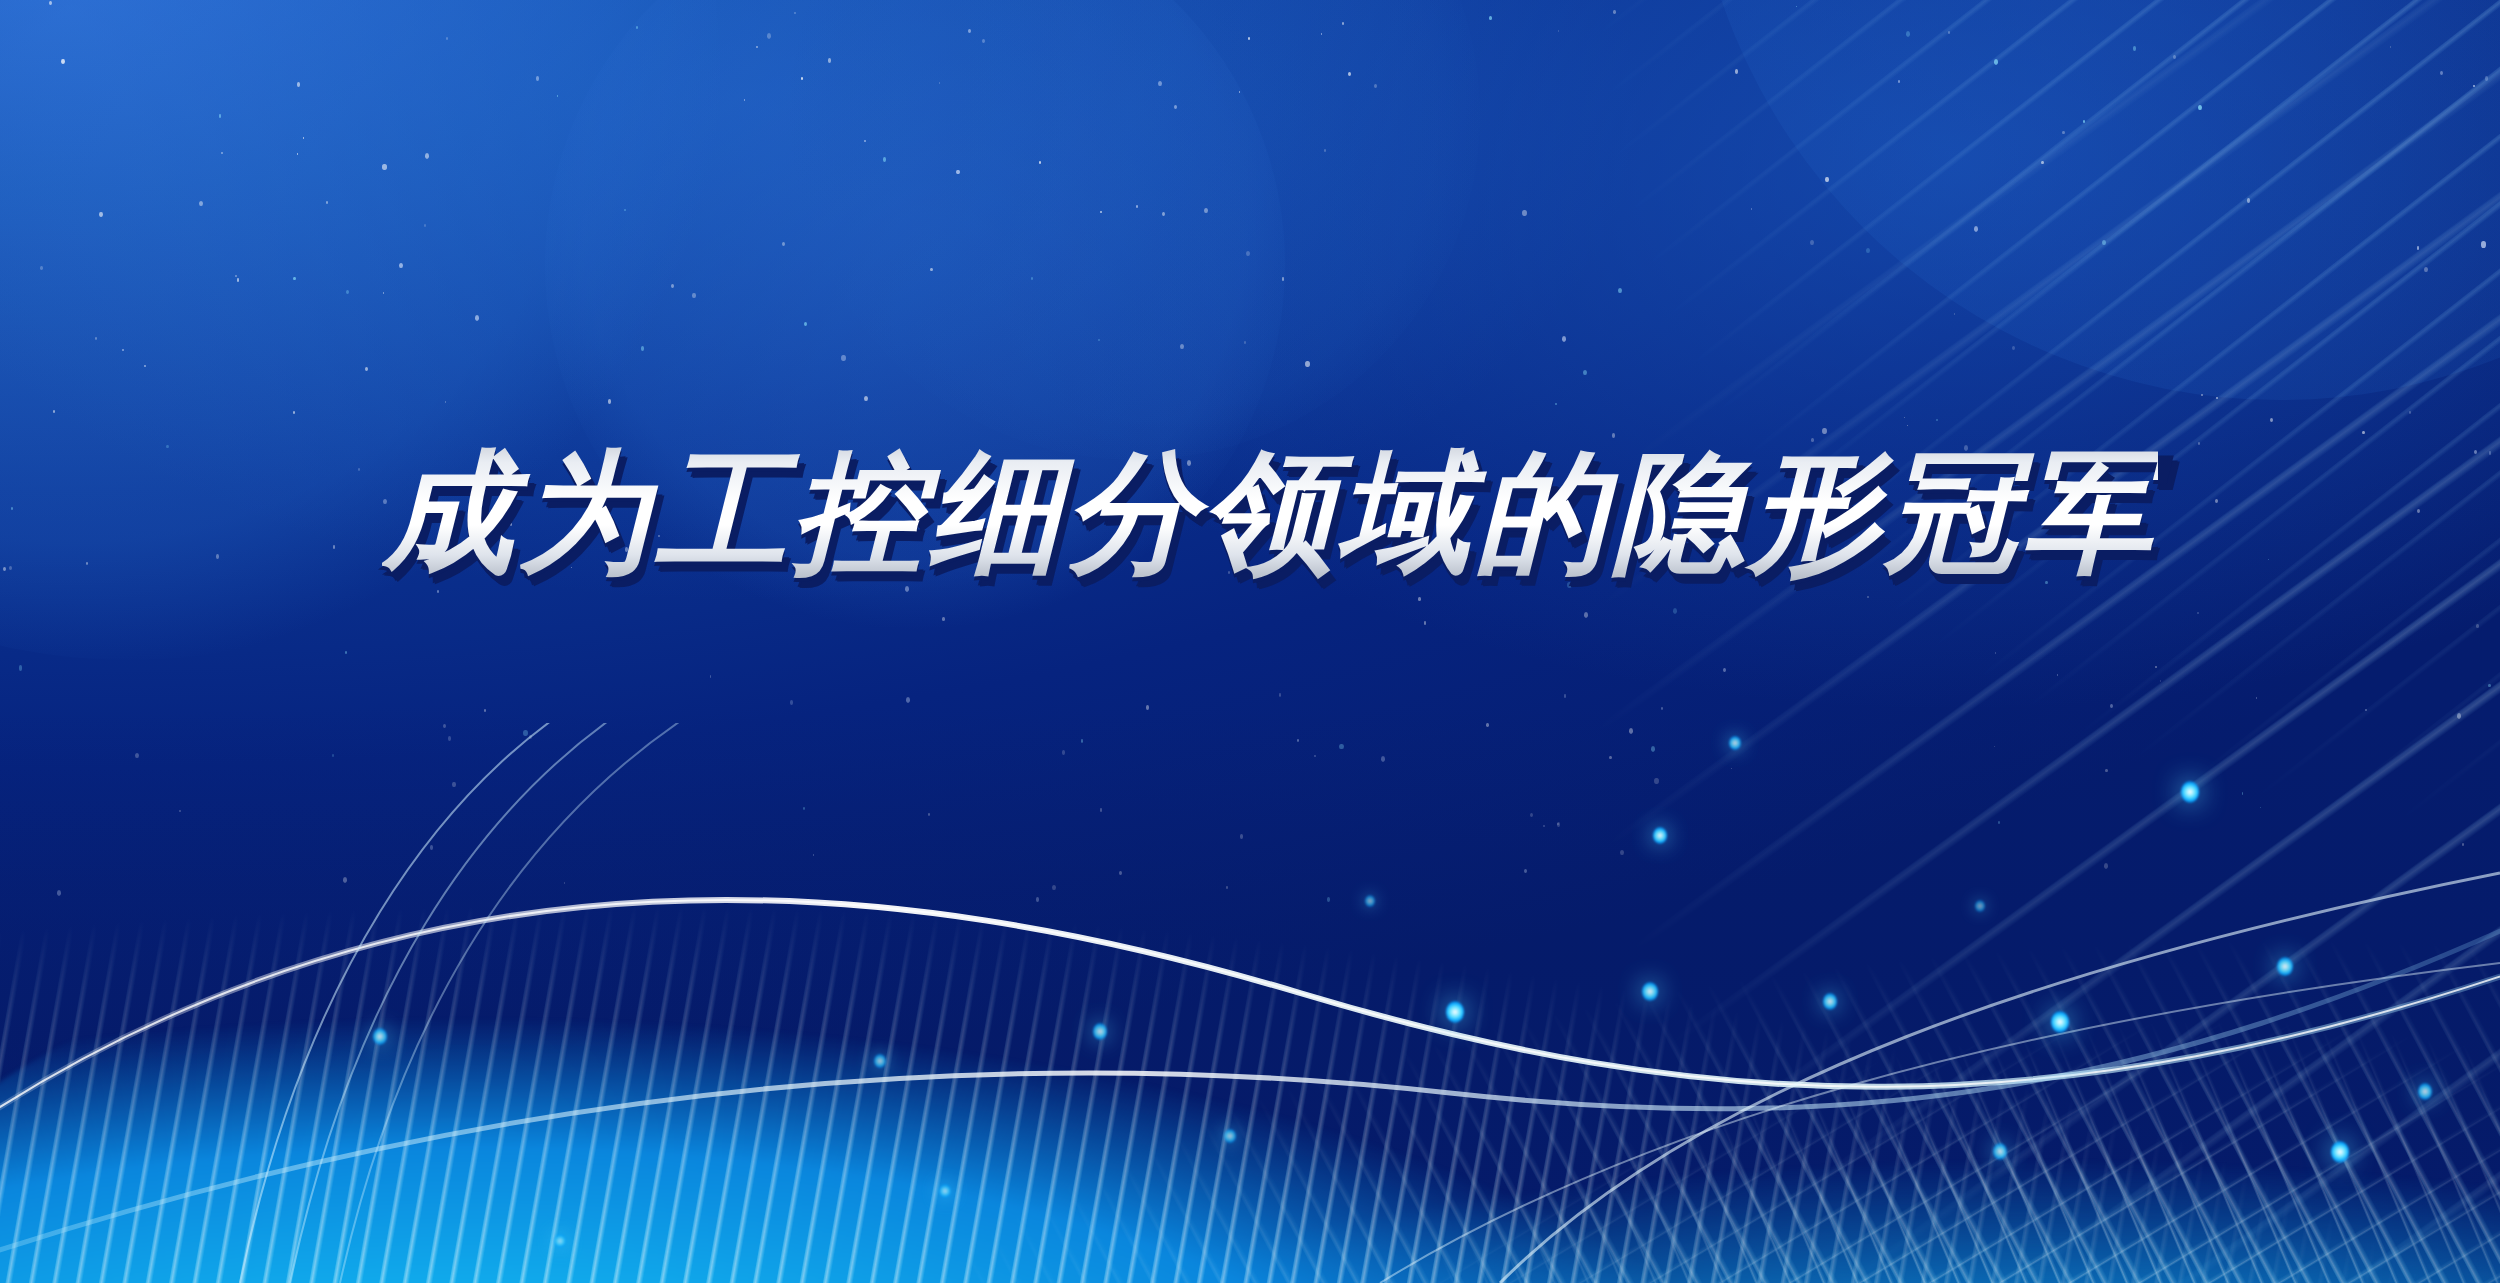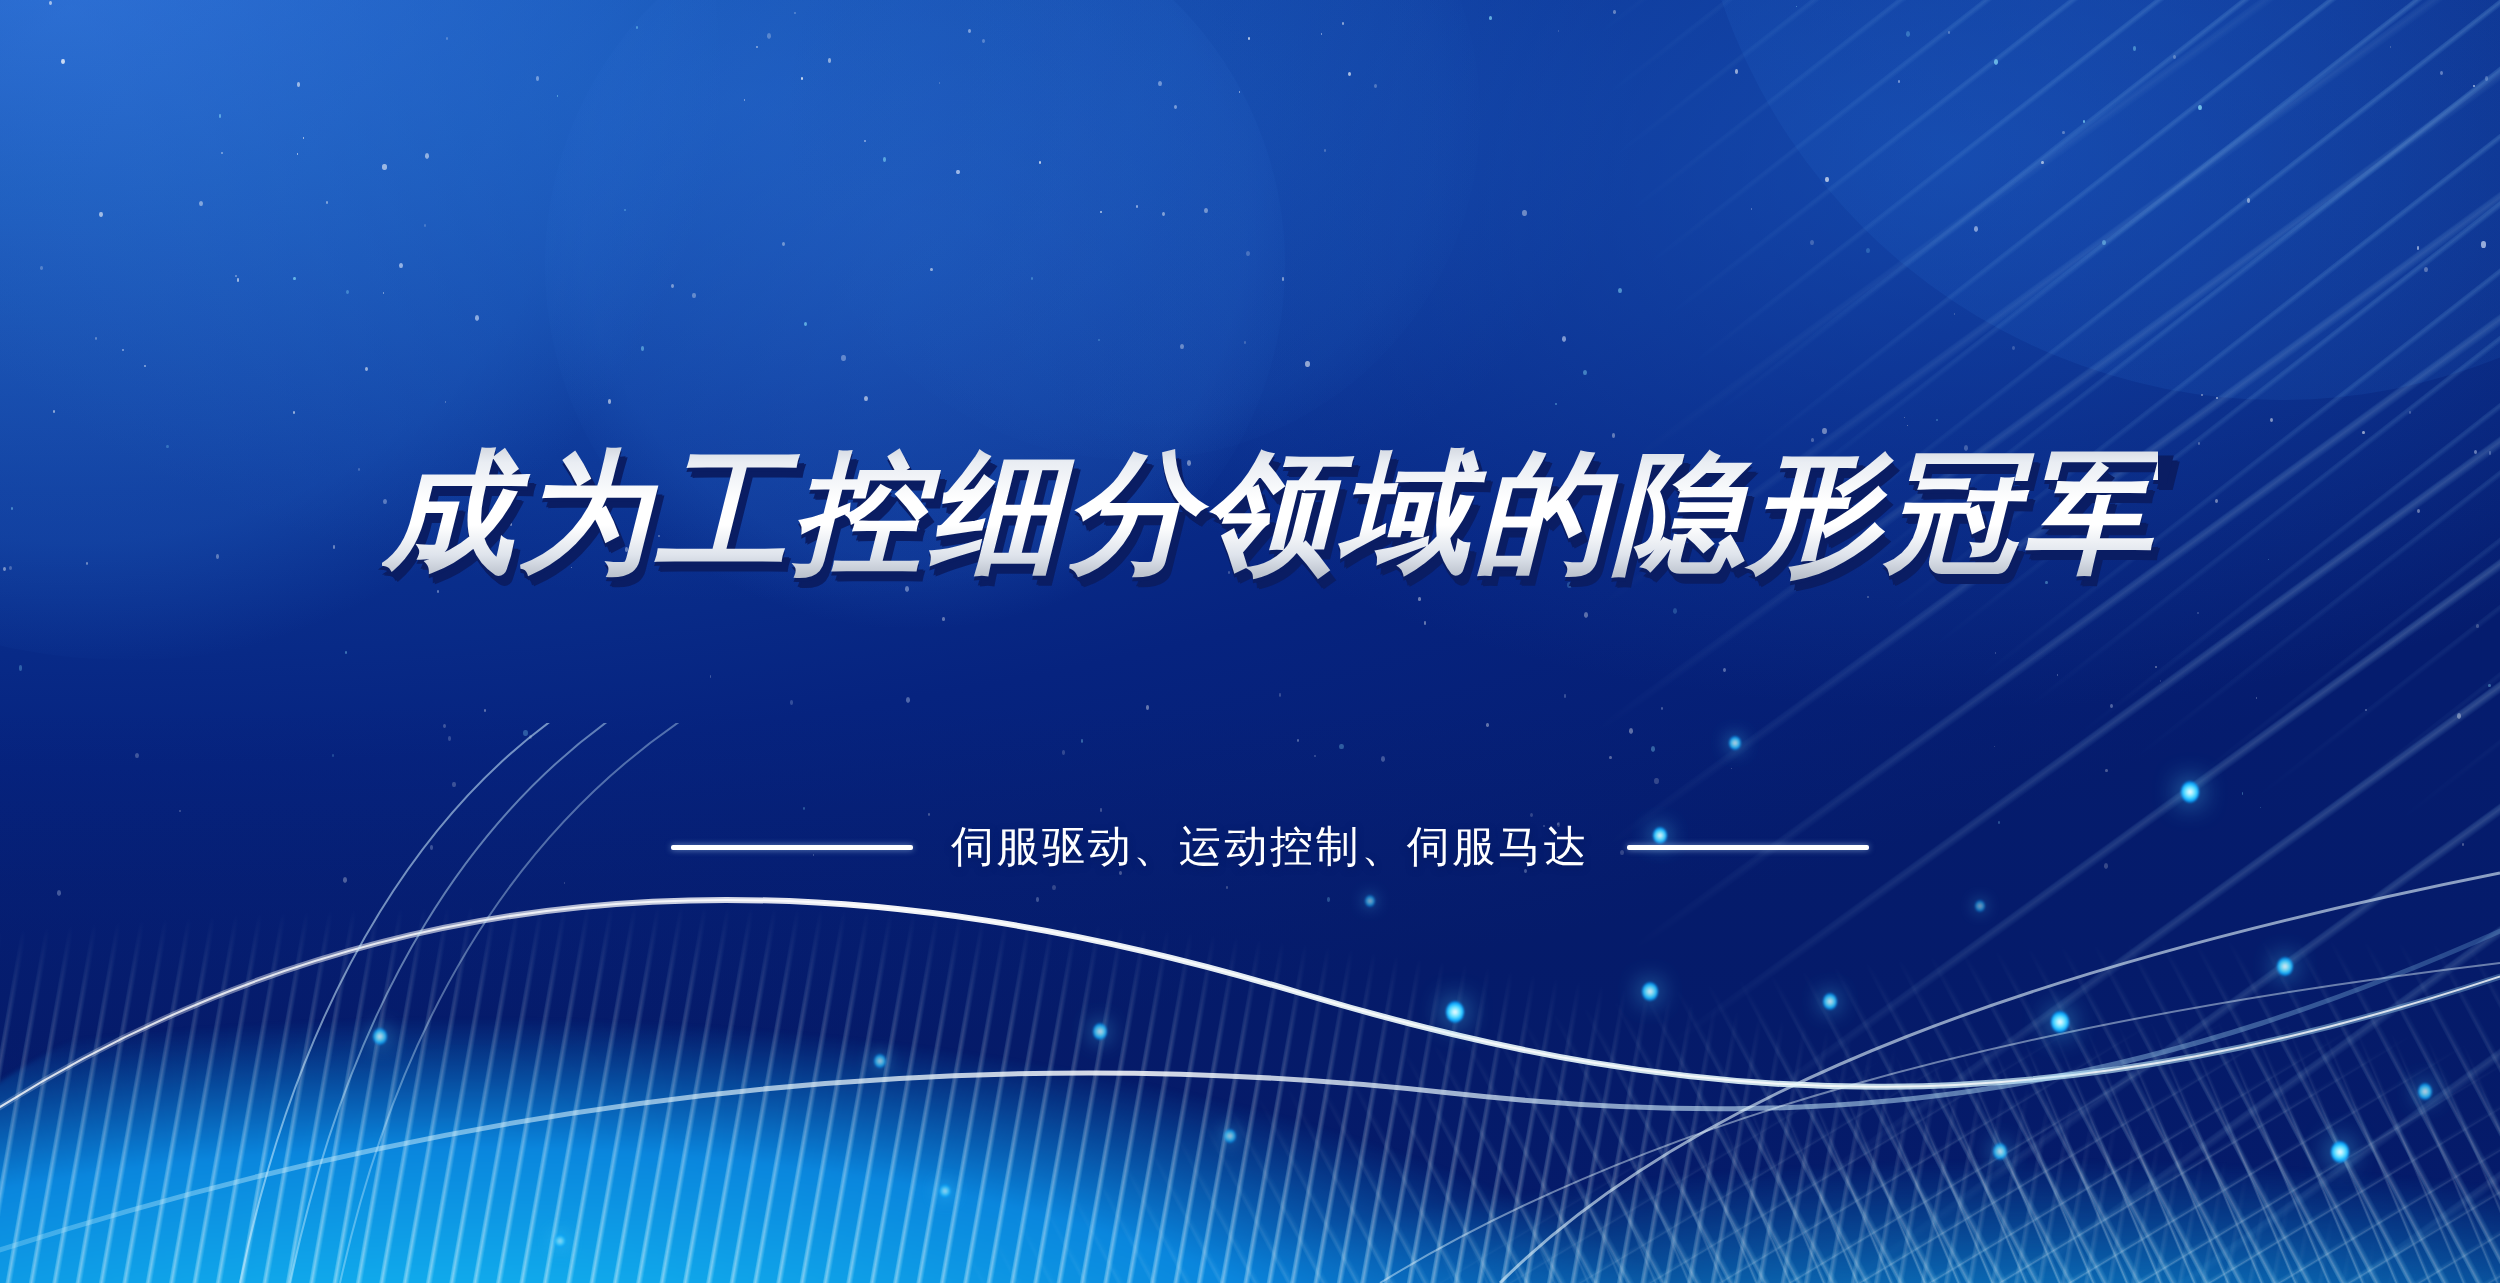--- a/index.html
+++ b/index.html
@@ -480,20 +480,15 @@
     </div>
 
   <div class="content">
 
     <div class="title-line" id="title-1">
       <span class="sh">成为工控细分领域的隐形冠军</span>
       <span class="fg">成为工控细分领域的隐形冠军</span>
     </div>
 
 
-    <div class="sub-row">
-      <span class="sub-rule"></span>
-      <span class="sub-text">伺服驱动、运动控制、伺服马达</span>
-      <span class="sub-rule"></span>
-    </div>
 
   </div>
 </div>
 
 </body></html>

